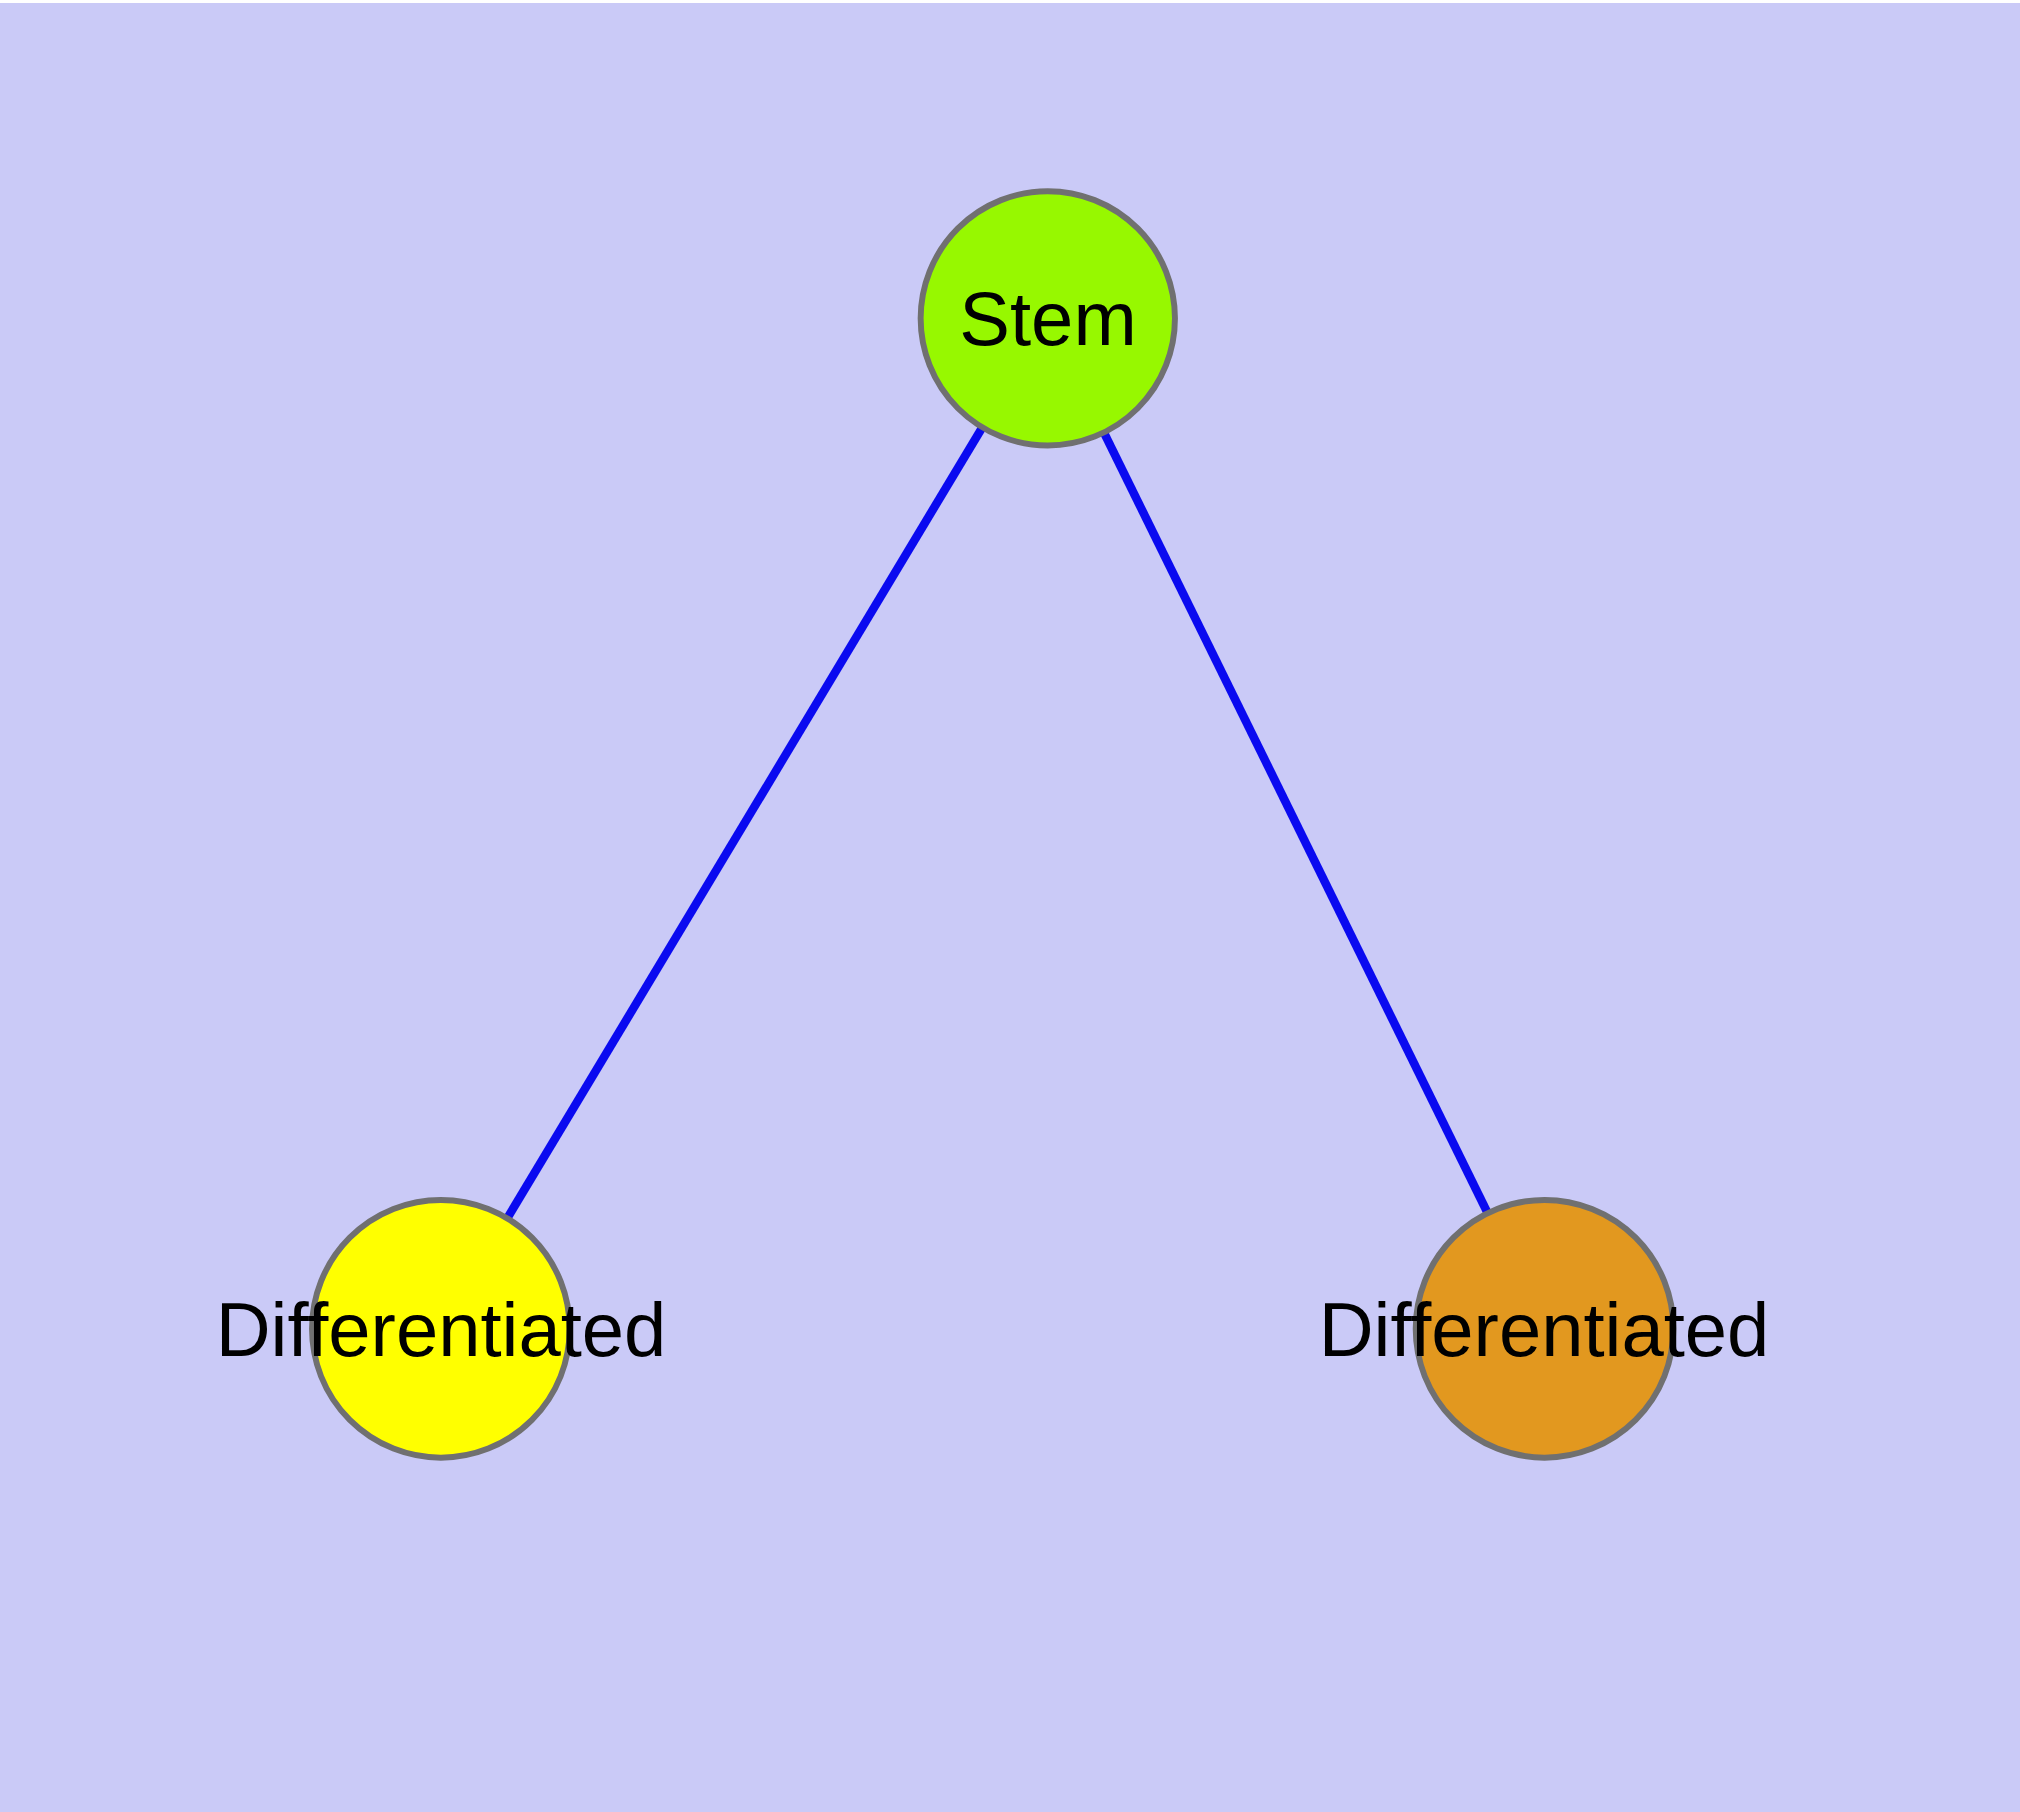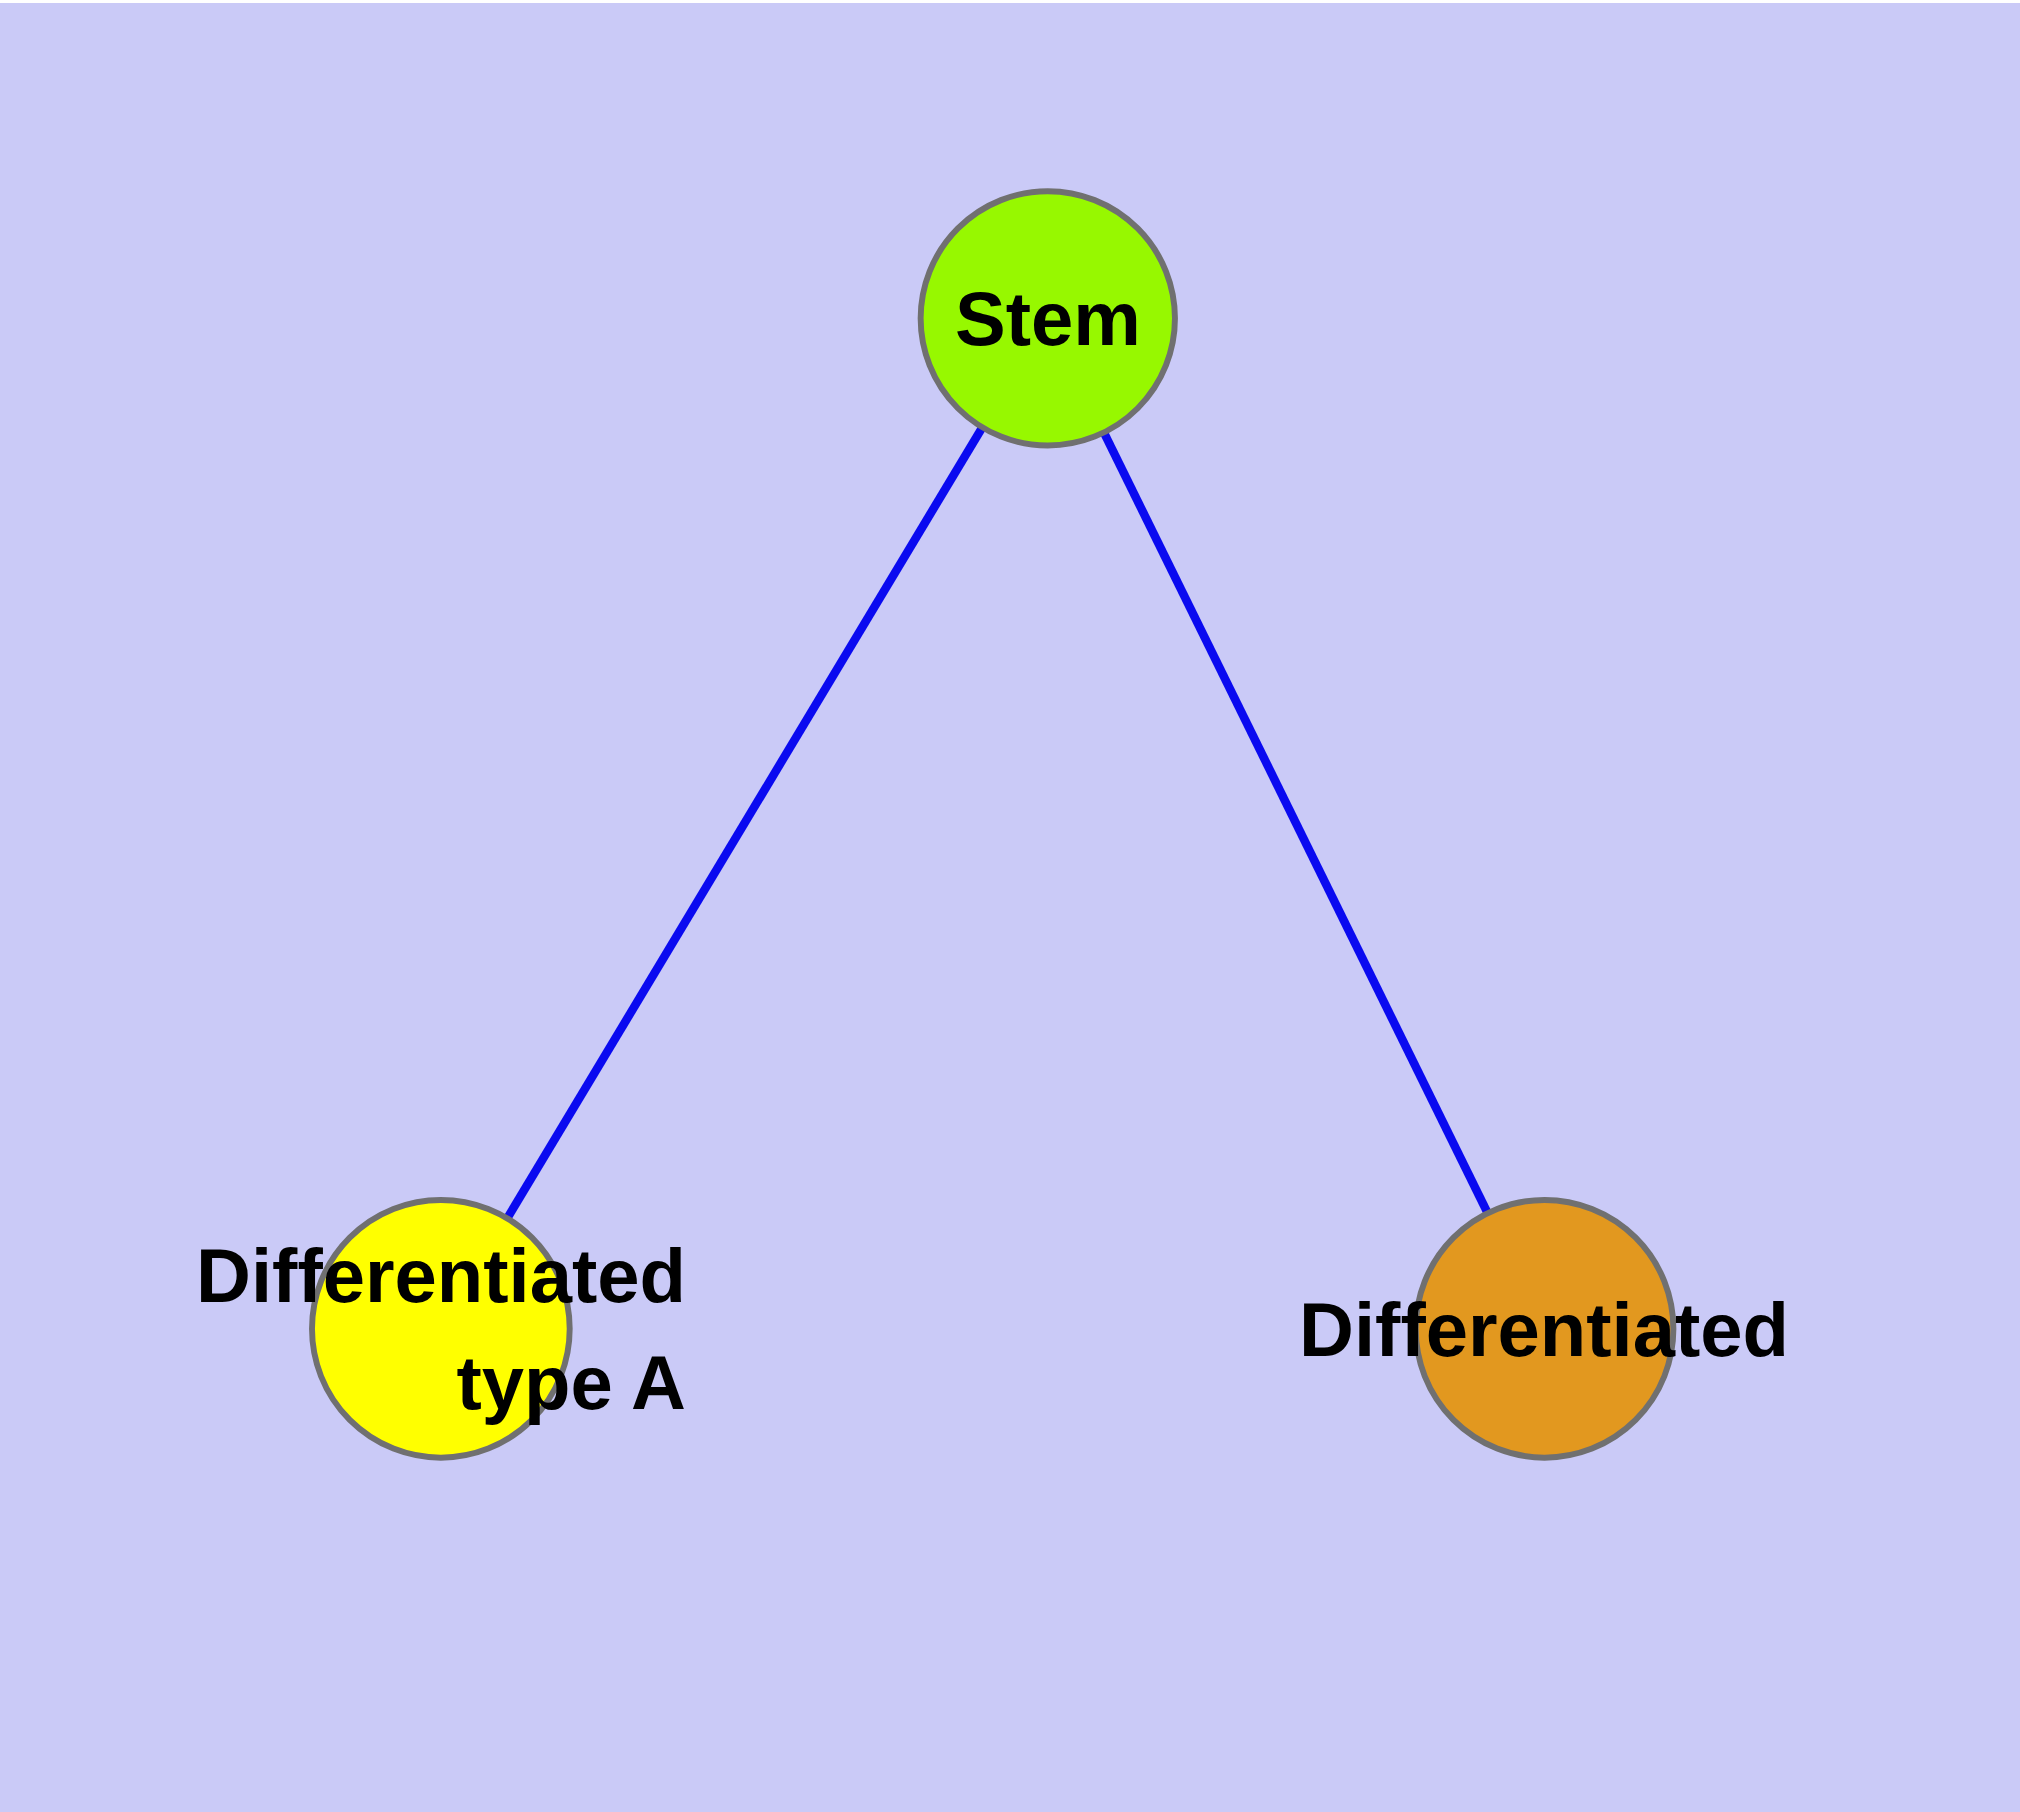--- a/index.html
+++ b/index.html
@@ -22,44 +22,43 @@
     top: 0;
     left: 0;
     width: 100%;
     height: 100%;
     display: block;
   }
   .node-label {
     position: absolute;
     transform: translate(-50%, -50%);
     font-family: "Liberation Sans", "DejaVu Sans", sans-serif;
-    font-weight: bold;
+    font-weight: normal;
     font-size: 76px;
     line-height: 107px;
     color: #000000;
-    text-align: right;
+    text-align: left;
     white-space: nowrap;
     pointer-events: none;
   }
 </style>
 </head>
 <body style="background: rgb(255, 255, 255);">
 
 <div class="canvas" style="background: rgb(202, 202, 247);">
   <svg class="graph-svg" xmlns="http://www.w3.org/2000/svg" width="2021" height="1809" viewBox="0 0 2384 2134">
       <line x1="1236" y1="372" x2="520" y2="1564" stroke="#0a0af0" stroke-width="10"></line>
       <line x1="1236" y1="372" x2="1822" y2="1564" stroke="#0a0af0" stroke-width="10"></line>
       <circle cx="1236" cy="372" r="150" fill="#97f800" stroke="#707070" stroke-width="7"></circle>
       <circle cx="520" cy="1564" r="152" fill="#ffff00" stroke="#707070" stroke-width="7"></circle>
       <circle cx="1822" cy="1564" r="152" fill="#e2981f" stroke="#707070" stroke-width="7"></circle>
     </svg>
 <div class="node-label" style="left: 1048px; top: 315px;">
       <div>Stem</div>
     </div>
     <div class="node-label" style="left: 441px; top: 1326px;">
       <div>Differentiated</div>
-      <div>type A</div>
     </div>
     <div class="node-label" style="left: 1544px; top: 1326px;">
       <div>Differentiated</div>
     </div>
   </div>
 
 
 </body></html>

